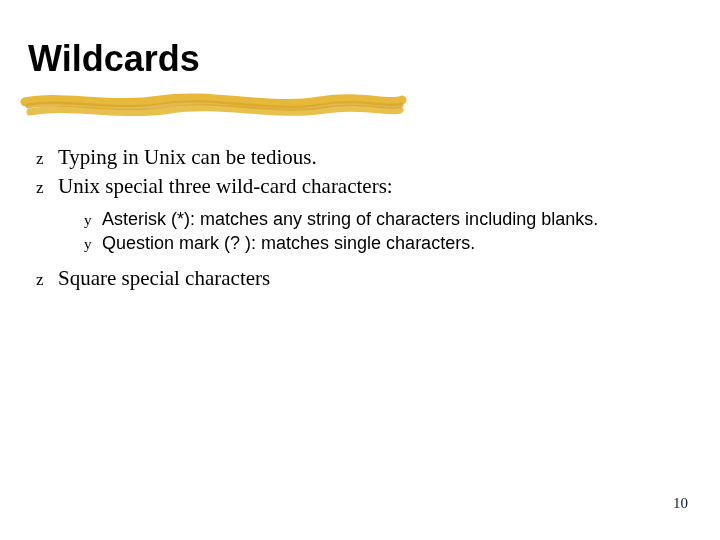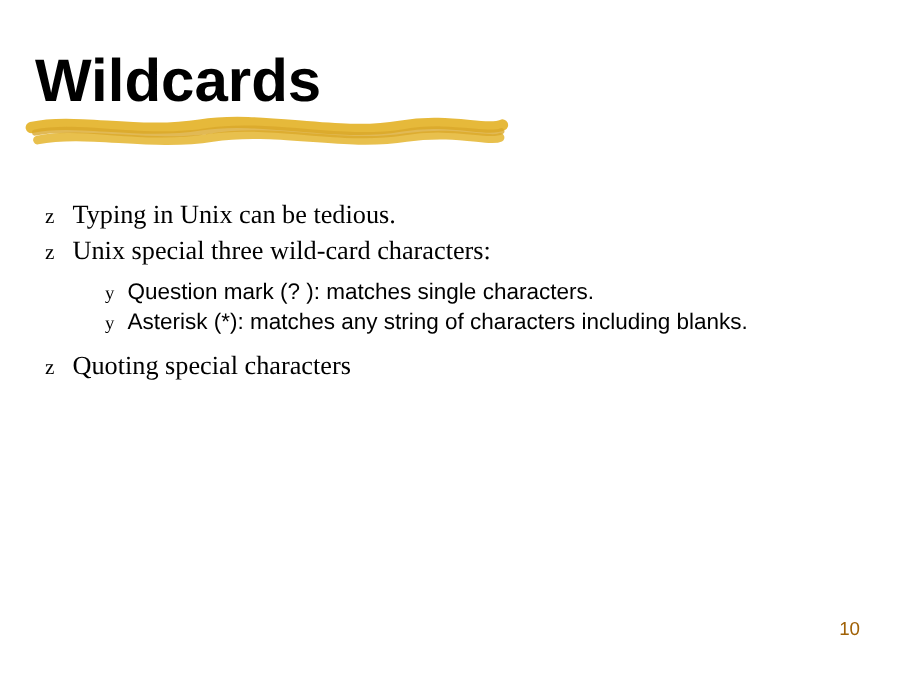--- a/index.html
+++ b/index.html
@@ -18,32 +18,32 @@
     height: 540px;
     position: relative;
     box-sizing: border-box;
   }
   .title {
     position: absolute;
     top: 38px;
     left: 28px;
     font-family: "Arial Black", Arial, sans-serif;
     font-weight: 900;
-    font-size: 48px;
+    font-size: 36px;
     letter-spacing: 0px;
     color: #000;
   }
   .underline {
     position: absolute;
     top: 88px;
     left: 20px;
   }
   .content {
     position: absolute;
-    top: 158px;
+    top: 144px;
     left: 36px;
     right: 40px;
     font-size: 21px;
     line-height: 1.25;
   }
   .lvl1 {
     margin: 0 0 3px 0;
     font-size: 21px;
     font-family: "Times New Roman", Times, serif;
   }
@@ -69,22 +69,22 @@
     font-size: 15px;
     display: inline-block;
     width: 18px;
     text-indent: 0;
   }
   .pagenum {
     position: absolute;
     right: 32px;
     bottom: 28px;
     font-size: 15px;
-    color: #a16207;
-    font-family: Liberation Sans, sans-serif;
+    color: #0f172a;
+    font-family: Liberation Serif, serif;
   }
 </style>
 </head>
 <body>
 
 <div class="slide">
 
   <div class="title">Wildcards</div>
 
   <svg class="underline" width="390" height="36">
@@ -98,28 +98,28 @@
     <p class="lvl1">
       <span class="zb">z</span><span>Typing in Unix can be tedious.</span>
     </p>
 
     <p class="lvl1">
       <span class="zb">z</span><span>Unix special three wild-card characters:</span>
     </p>
 
     <div class="lvl2-group">
       <p class="lvl2">
-        <span class="yb">y</span><span>Question mark (? ): matches single characters.</span>
+        <span class="yb">y</span><span>Asterisk (*): matches any string of characters including blanks.</span>
       </p>
       <p class="lvl2">
-        <span class="yb">y</span><span>Asterisk (*): matches any string of characters including blanks.</span>
+        <span class="yb">y</span><span>Question mark (? ): matches single characters.</span>
       </p>
     </div>
 
     <p class="lvl1">
-      <span class="zb">z</span><span>Quoting special characters</span>
+      <span class="zb">z</span><span>Square special characters</span>
     </p>
 
   </div>
 
   <div class="pagenum">10</div>
 
 </div>
 
 </body></html>

